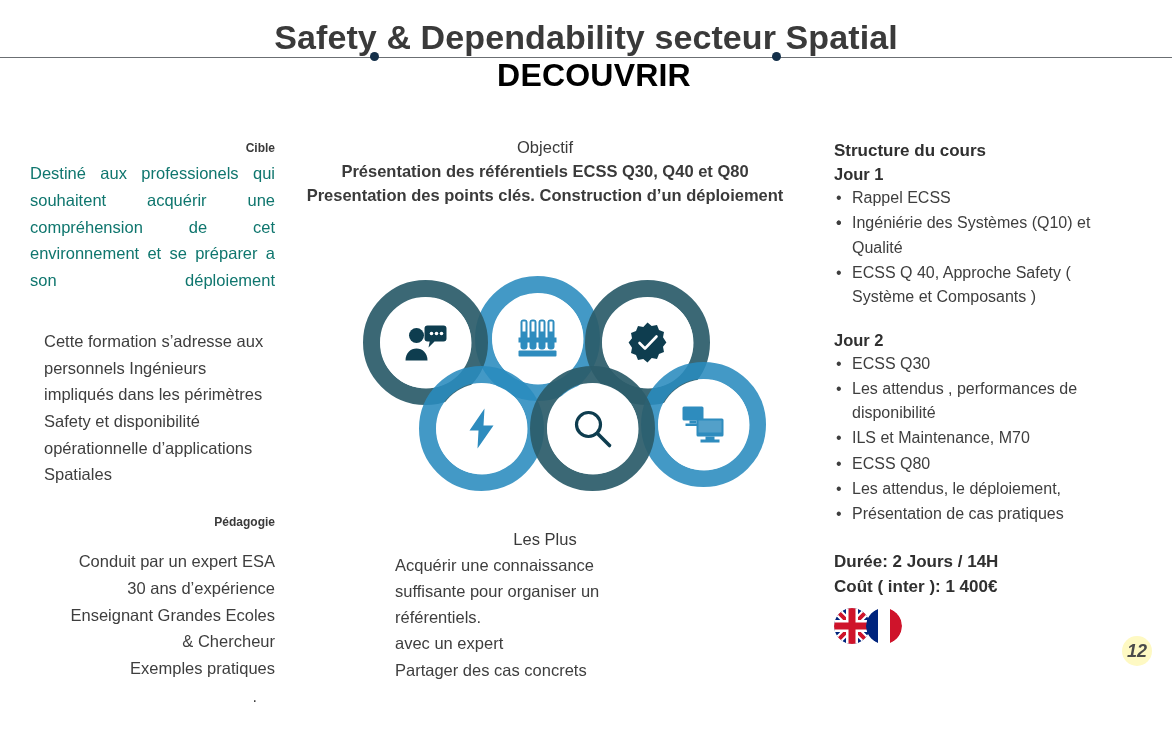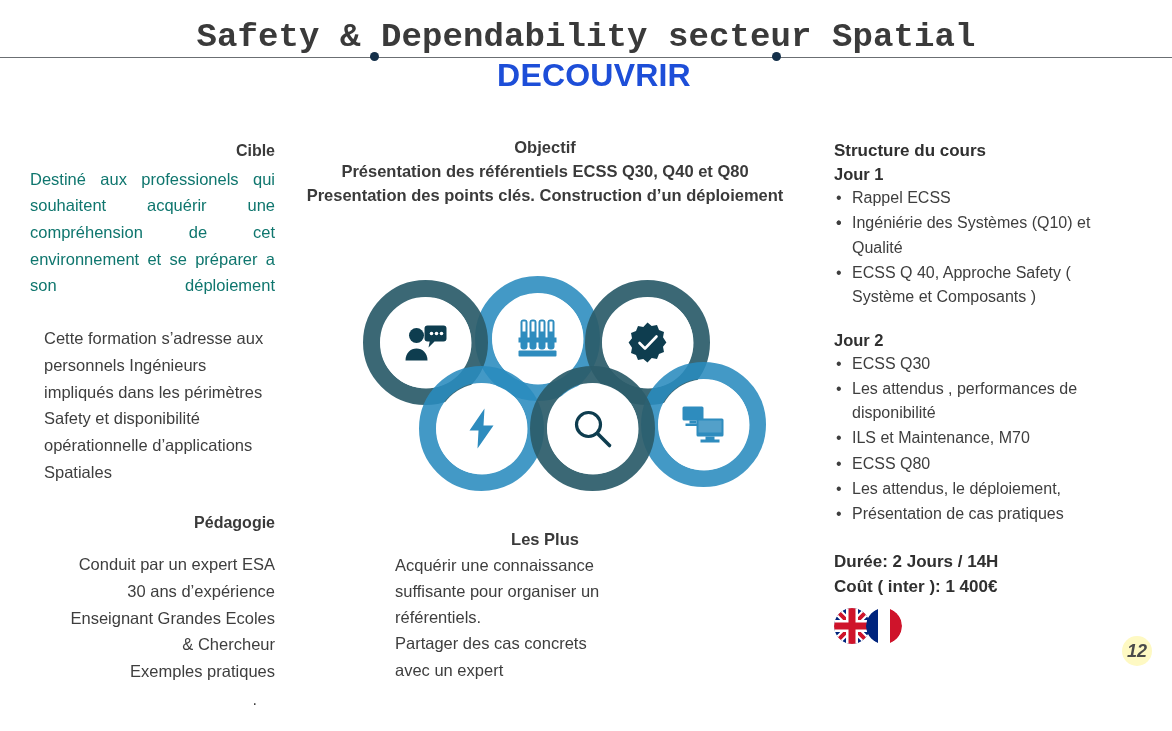--- a/index.html
+++ b/index.html
@@ -22,54 +22,54 @@
     position:absolute;width:9px;height:9px;border-radius:50%;
     background:#14304a;top:52px;
   }
   .dot-a{left:370px;}
   .dot-b{left:772px;}
   .title-wrap{
     position:absolute;left:0;top:18px;width:1172px;text-align:center;
     line-height:1.12;
   }
   .title-line1{
-    font-family:Liberation Mono, monospace;
+    font-family:Liberation Sans, sans-serif;
     font-weight:bold;font-size:34px;color:#3a3a3a;
     letter-spacing:.1px;
     position:relative;z-index:3;
   }
   .title-line2{
-    font-weight:bold;font-size:32px;color:#1d4ed8;
+    font-weight:bold;font-size:32px;color:#000000;
     margin-top:2px;letter-spacing:.2px;padding-left:16px;
   }
 
   
   .col-left{position:absolute;left:30px;top:140px;width:245px;}
   .col-mid{position:absolute;left:305px;top:136px;width:480px;}
   .col-right{position:absolute;left:798px;top:140px;width:300px;margin-left:36px;}
 
   .h-right{
-    text-align:right;font-weight:bold;font-size:16px;color:#3a3a3a;
+    text-align:right;font-weight:bold;font-size:12px;color:#3a3a3a;
     line-height:1.35;
   }
   .h-center{
-    text-align:center;font-weight:bold;font-size:16.5px;color:#3a3a3a;
+    text-align:center;font-weight:normal;font-size:16.5px;color:#3a3a3a;
     line-height:1.35;
   }
   .h-left{
     text-align:left;font-weight:bold;font-size:17px;color:#303030;
     line-height:1.35;
   }
   .body-just{
     text-align:justify;text-align-last:justify;
     font-size:16.5px;line-height:1.62;color:#0f766e;margin-top:4px;
   }
   .body-left{
     text-align:left;font-size:16.5px;line-height:1.62;color:#3e3e3e;
-    padding-left:14px;
+    margin-top:8px;padding-left:14px;
   }
   .body-right{
     text-align:right;font-size:16.5px;line-height:1.62;color:#3e3e3e;
     margin-top:18px;
   }
   .body-center{
     font-size:16.5px;line-height:1.58;color:#3e3e3e;
     margin-top:2px;
   }
   .objectif-body{
@@ -238,22 +238,22 @@
       </div>
     </div>
   </div>
 
   <div style="position:absolute;left:395px;top:528px;width:300px;">
     <div class="h-center">Les Plus</div>
     <div class="body-center">
       <div>Acquérir une connaissance</div>
       <div>suffisante pour organiser un</div>
       <div>référentiels.</div>
+      <div>avec un expert</div>
       <div>Partager des cas concrets</div>
-      <div>avec un expert</div>
     </div>
   </div>
 
   <div class="col-right">
     <div class="h-left">Structure du cours</div>
     <div class="day-head">Jour 1</div>
     <ul class="course">
       <li><span class="bullet">•</span><span>Rappel ECSS</span></li>
       <li><span class="bullet">•</span></li>
       <li><span class="bullet">•</span><span>Ingéniérie des Systèmes (Q10) et Qualité</span></li>

